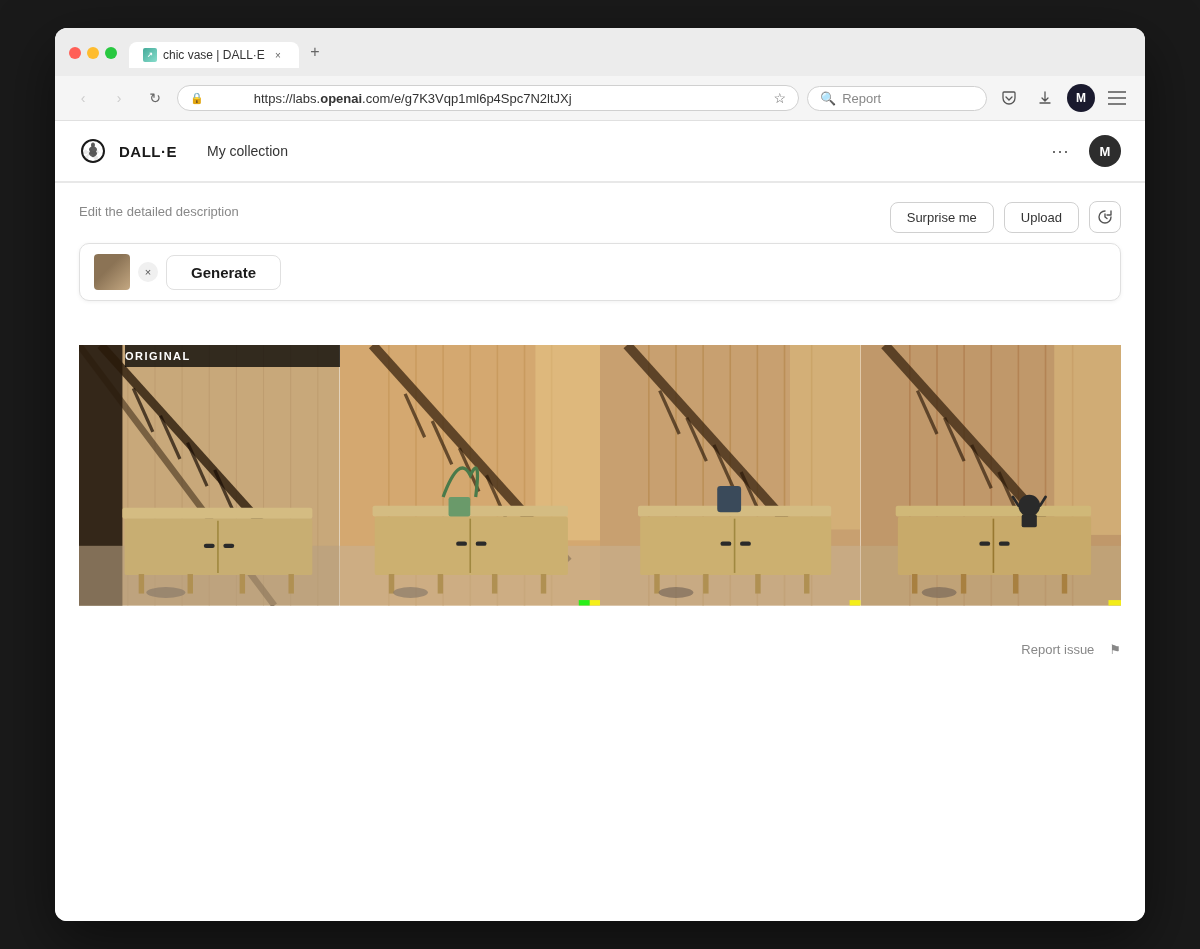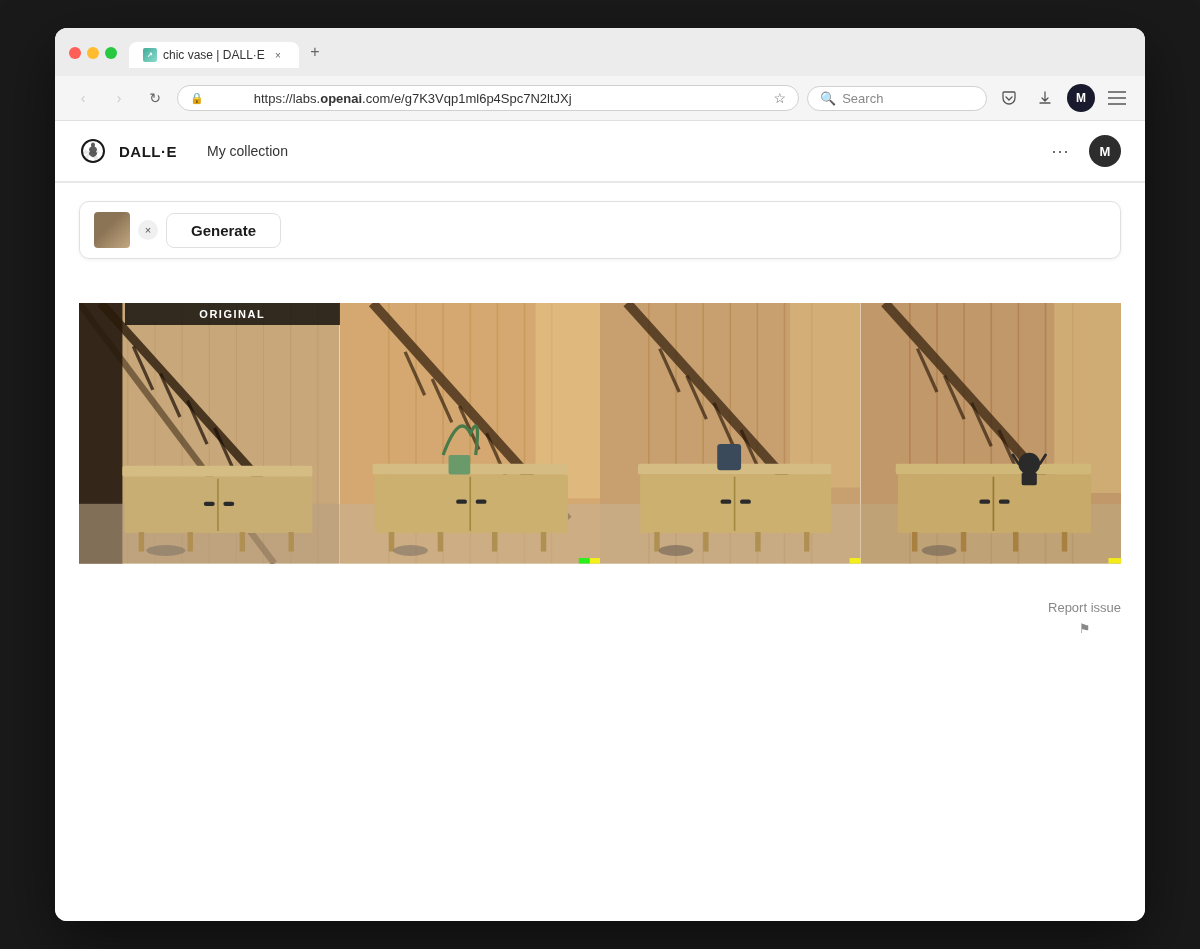--- a/index.html
+++ b/index.html
@@ -346,21 +346,21 @@
       height: 100%;
       position: relative;
     }
     .original-badge {
       position: absolute;
       top: 0;
       left: 0;
       right: 0;
       background: rgba(0,0,0,0.75);
       color: #fff;
-      text-align: center;
+      text-align: left;
       font-size: 11px;
       font-weight: 700;
       letter-spacing: 1.5px;
       padding: 5px 0;
       z-index: 2;
       margin-left: 46px;
     }
     
     .scene-svg {
       width: 100%;
@@ -372,22 +372,21 @@
       display: flex;
       justify-content: flex-end;
       padding: 16px 24px;
     }
     .report-issue {
       font-size: 13px;
       color: #888;
       cursor: pointer;
       display: flex;
       align-items: center;
-      gap: 6px;
-      flex-direction: column;
+      gap: 15px;
     }
   </style>
 </head>
 <body>
 
 <div class="browser-window">
 
   <div class="title-bar">
     <div class="title-bar-top">
       <div class="traffic-lights">
@@ -414,21 +413,21 @@
     <div class="nav-btn">↻</div>
     <div class="address-bar">
       <span class="lock-icon">🔒</span>
       <span class="url">
         <span>https://labs.</span><span class="domain">openai</span><span>.com/e/g7K3Vqp1ml6p4Spc7N2ltJXj</span>
       </span>
       <span class="star-icon">☆</span>
     </div>
     <div class="search-bar">
       <span>🔍</span>
-      <span>Search</span>
+      <span>Report</span>
     </div>
     <div class="toolbar-actions">
       <div class="toolbar-icon">
         <svg width="16" height="16" viewBox="0 0 16 16" fill="none">
             <path d="M3 2h10a1 1 0 0 1 1 1v5a6 6 0 0 1-12 0V3a1 1 0 0 1 1-1z" stroke="#555" stroke-width="1.3" fill="none"></path>
             <path d="M5 7l3 3 3-3" stroke="#555" stroke-width="1.3" fill="none" stroke-linecap="round"></path>
           </svg>
       </div>
       <div class="toolbar-icon">
         <svg width="16" height="16" viewBox="0 0 16 16" fill="none">
@@ -463,20 +462,34 @@
       <div class="app-header-actions">
         <span class="more-btn">···</span>
         <div class="user-avatar">M</div>
       </div>
     </div>
 
     <div style="height: 1px; background: #e8e8e8;"></div>
 
     <div class="prompt-area">
 
+      <div class="top-bar">
+        <span class="description-hint" style="margin-right:auto;">Edit the detailed description</span>
+        <div style="display:flex;align-items:center;gap:10px;">
+          <button class="surprise-btn">Surprise me</button>
+          <button class="upload-btn">Upload</button>
+          <div class="history-btn">
+            <svg width="16" height="16" viewBox="0 0 16 16" fill="none">
+                <path d="M8 2a6 6 0 1 0 6 6" stroke="#555" stroke-width="1.4" stroke-linecap="round"></path>
+                <path d="M8 5v3l2 1.5" stroke="#555" stroke-width="1.4" stroke-linecap="round"></path>
+                <path d="M14 2v4h-4" stroke="#555" stroke-width="1.4" stroke-linecap="round" stroke-linejoin="round"></path>
+              </svg>
+          </div>
+        </div>
+      </div>
 
       <div class="input-box">
         <div class="input-thumbnail">
           <div class="thumb-img"></div>
         </div>
         <div class="remove-thumb">×</div>
         <button class="generate-btn">Generate</button>
       </div>
     </div>
 

